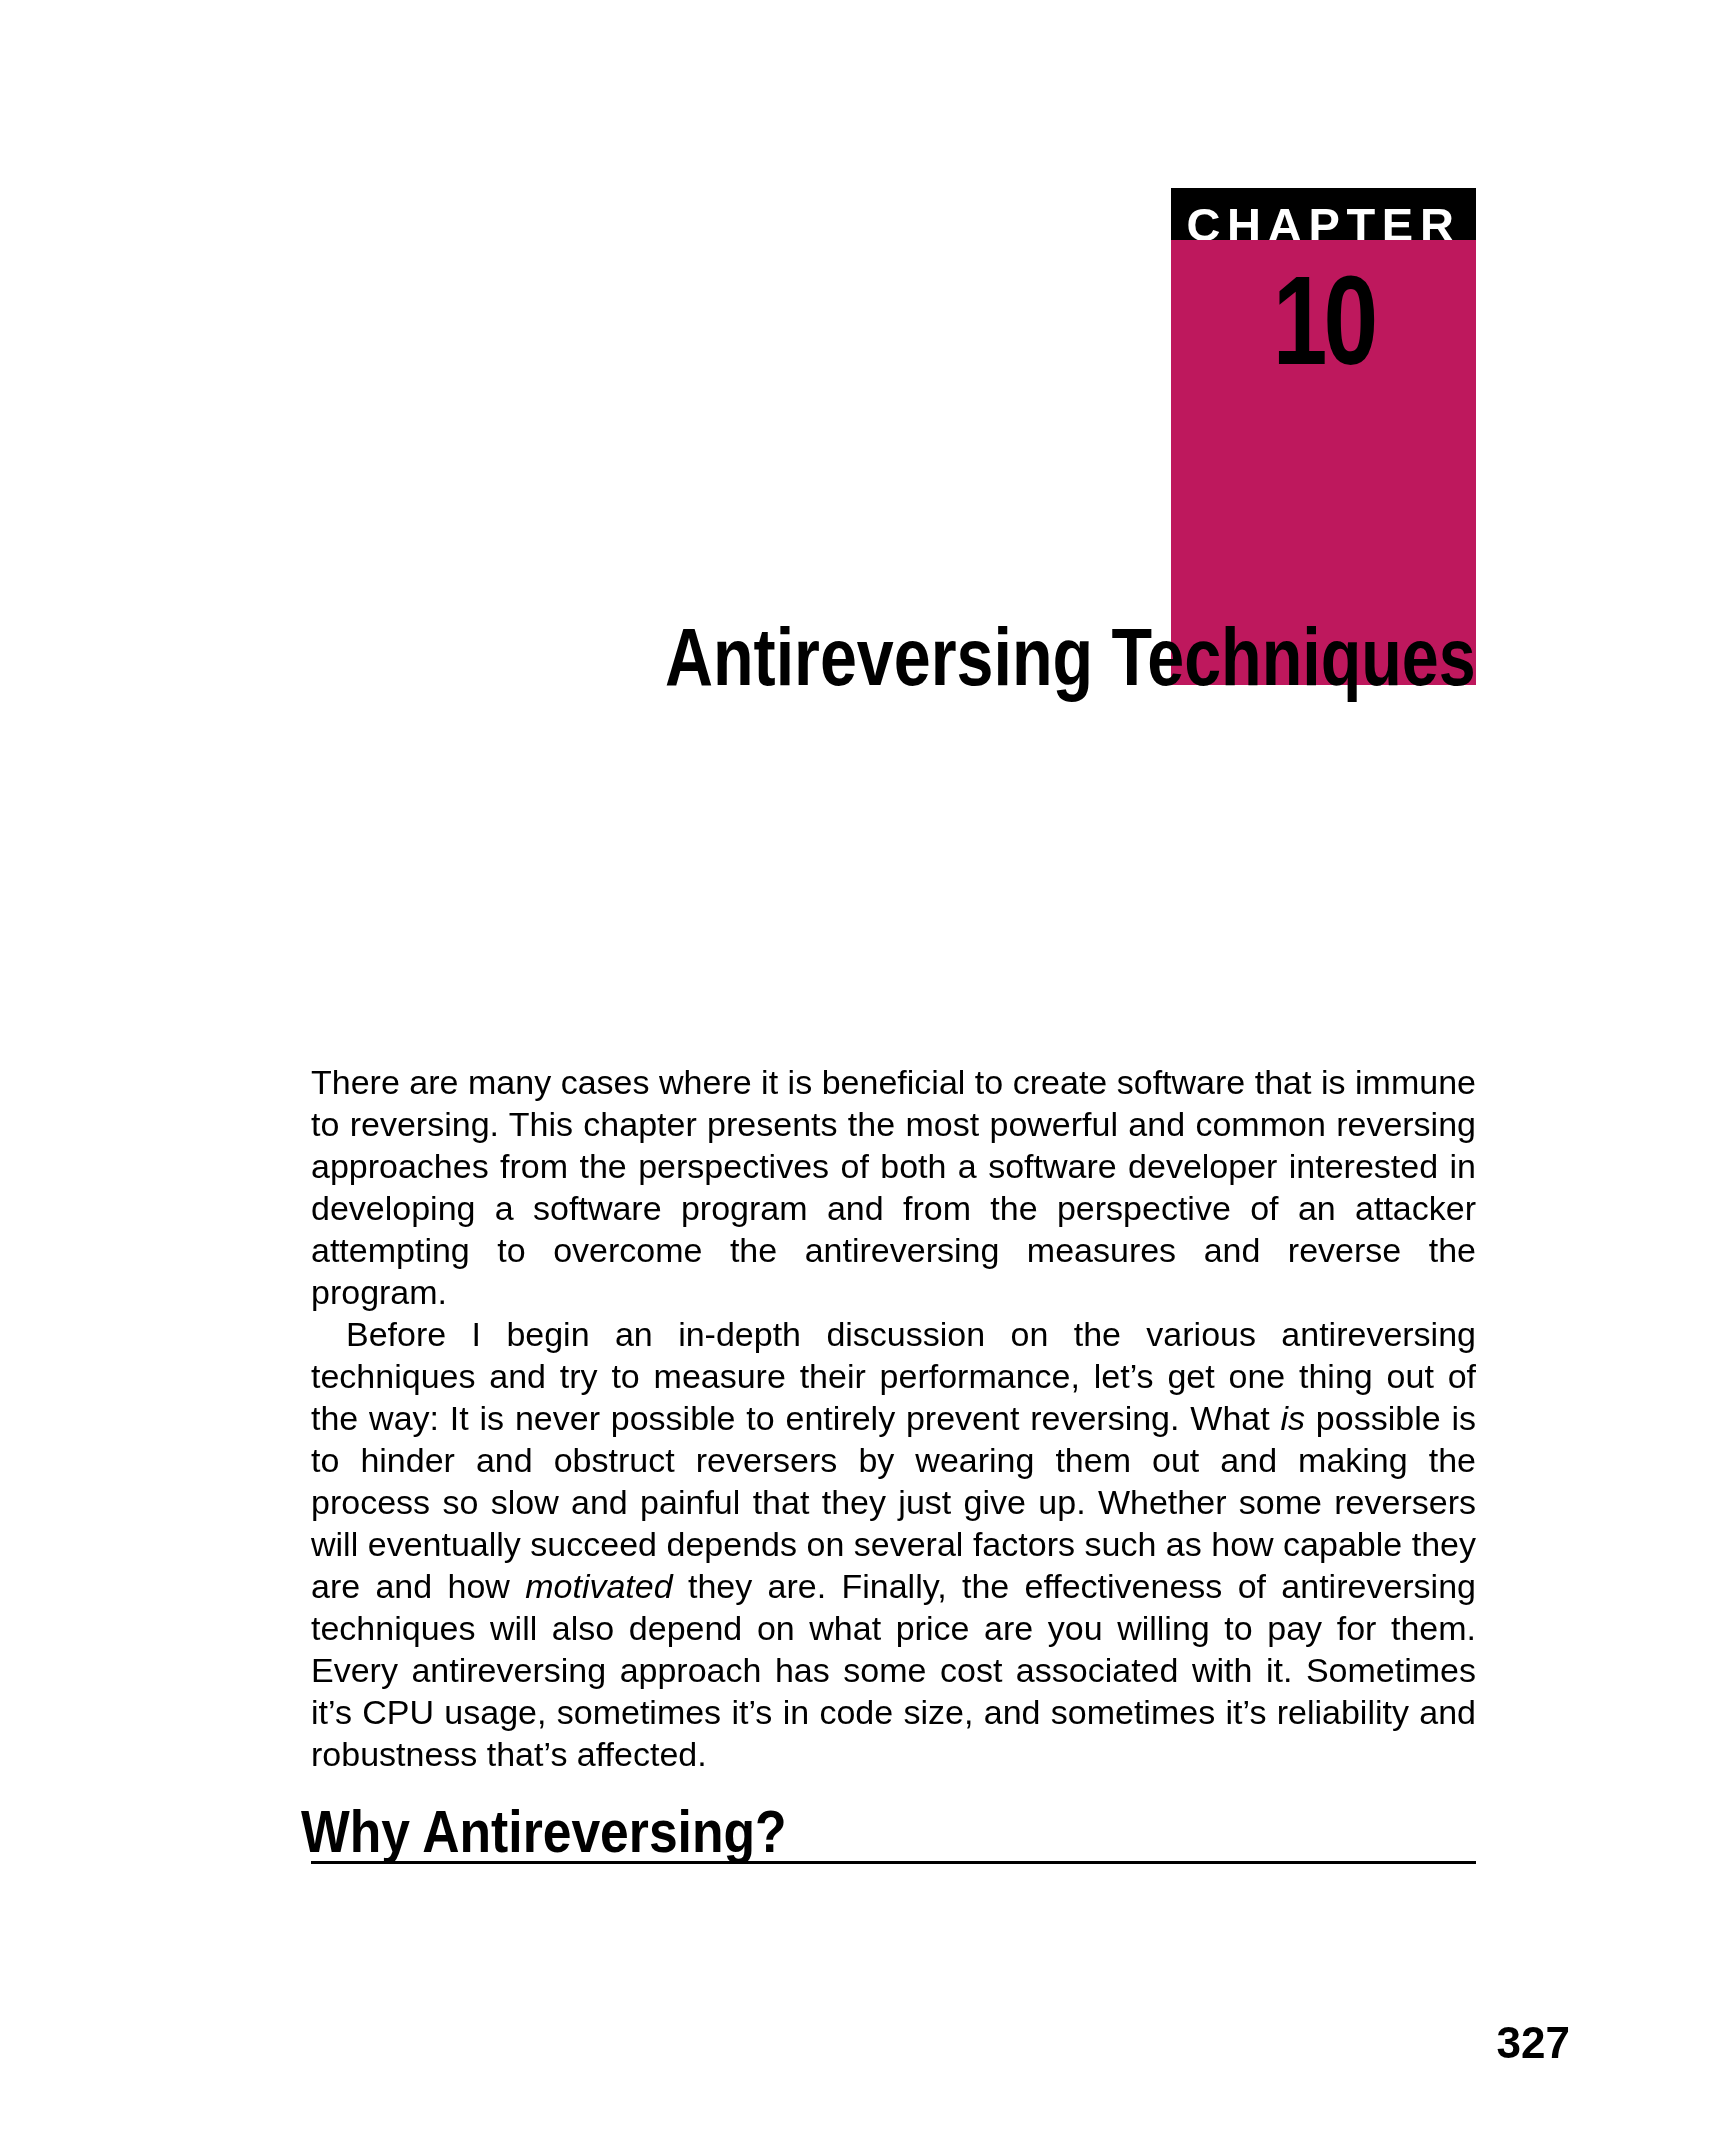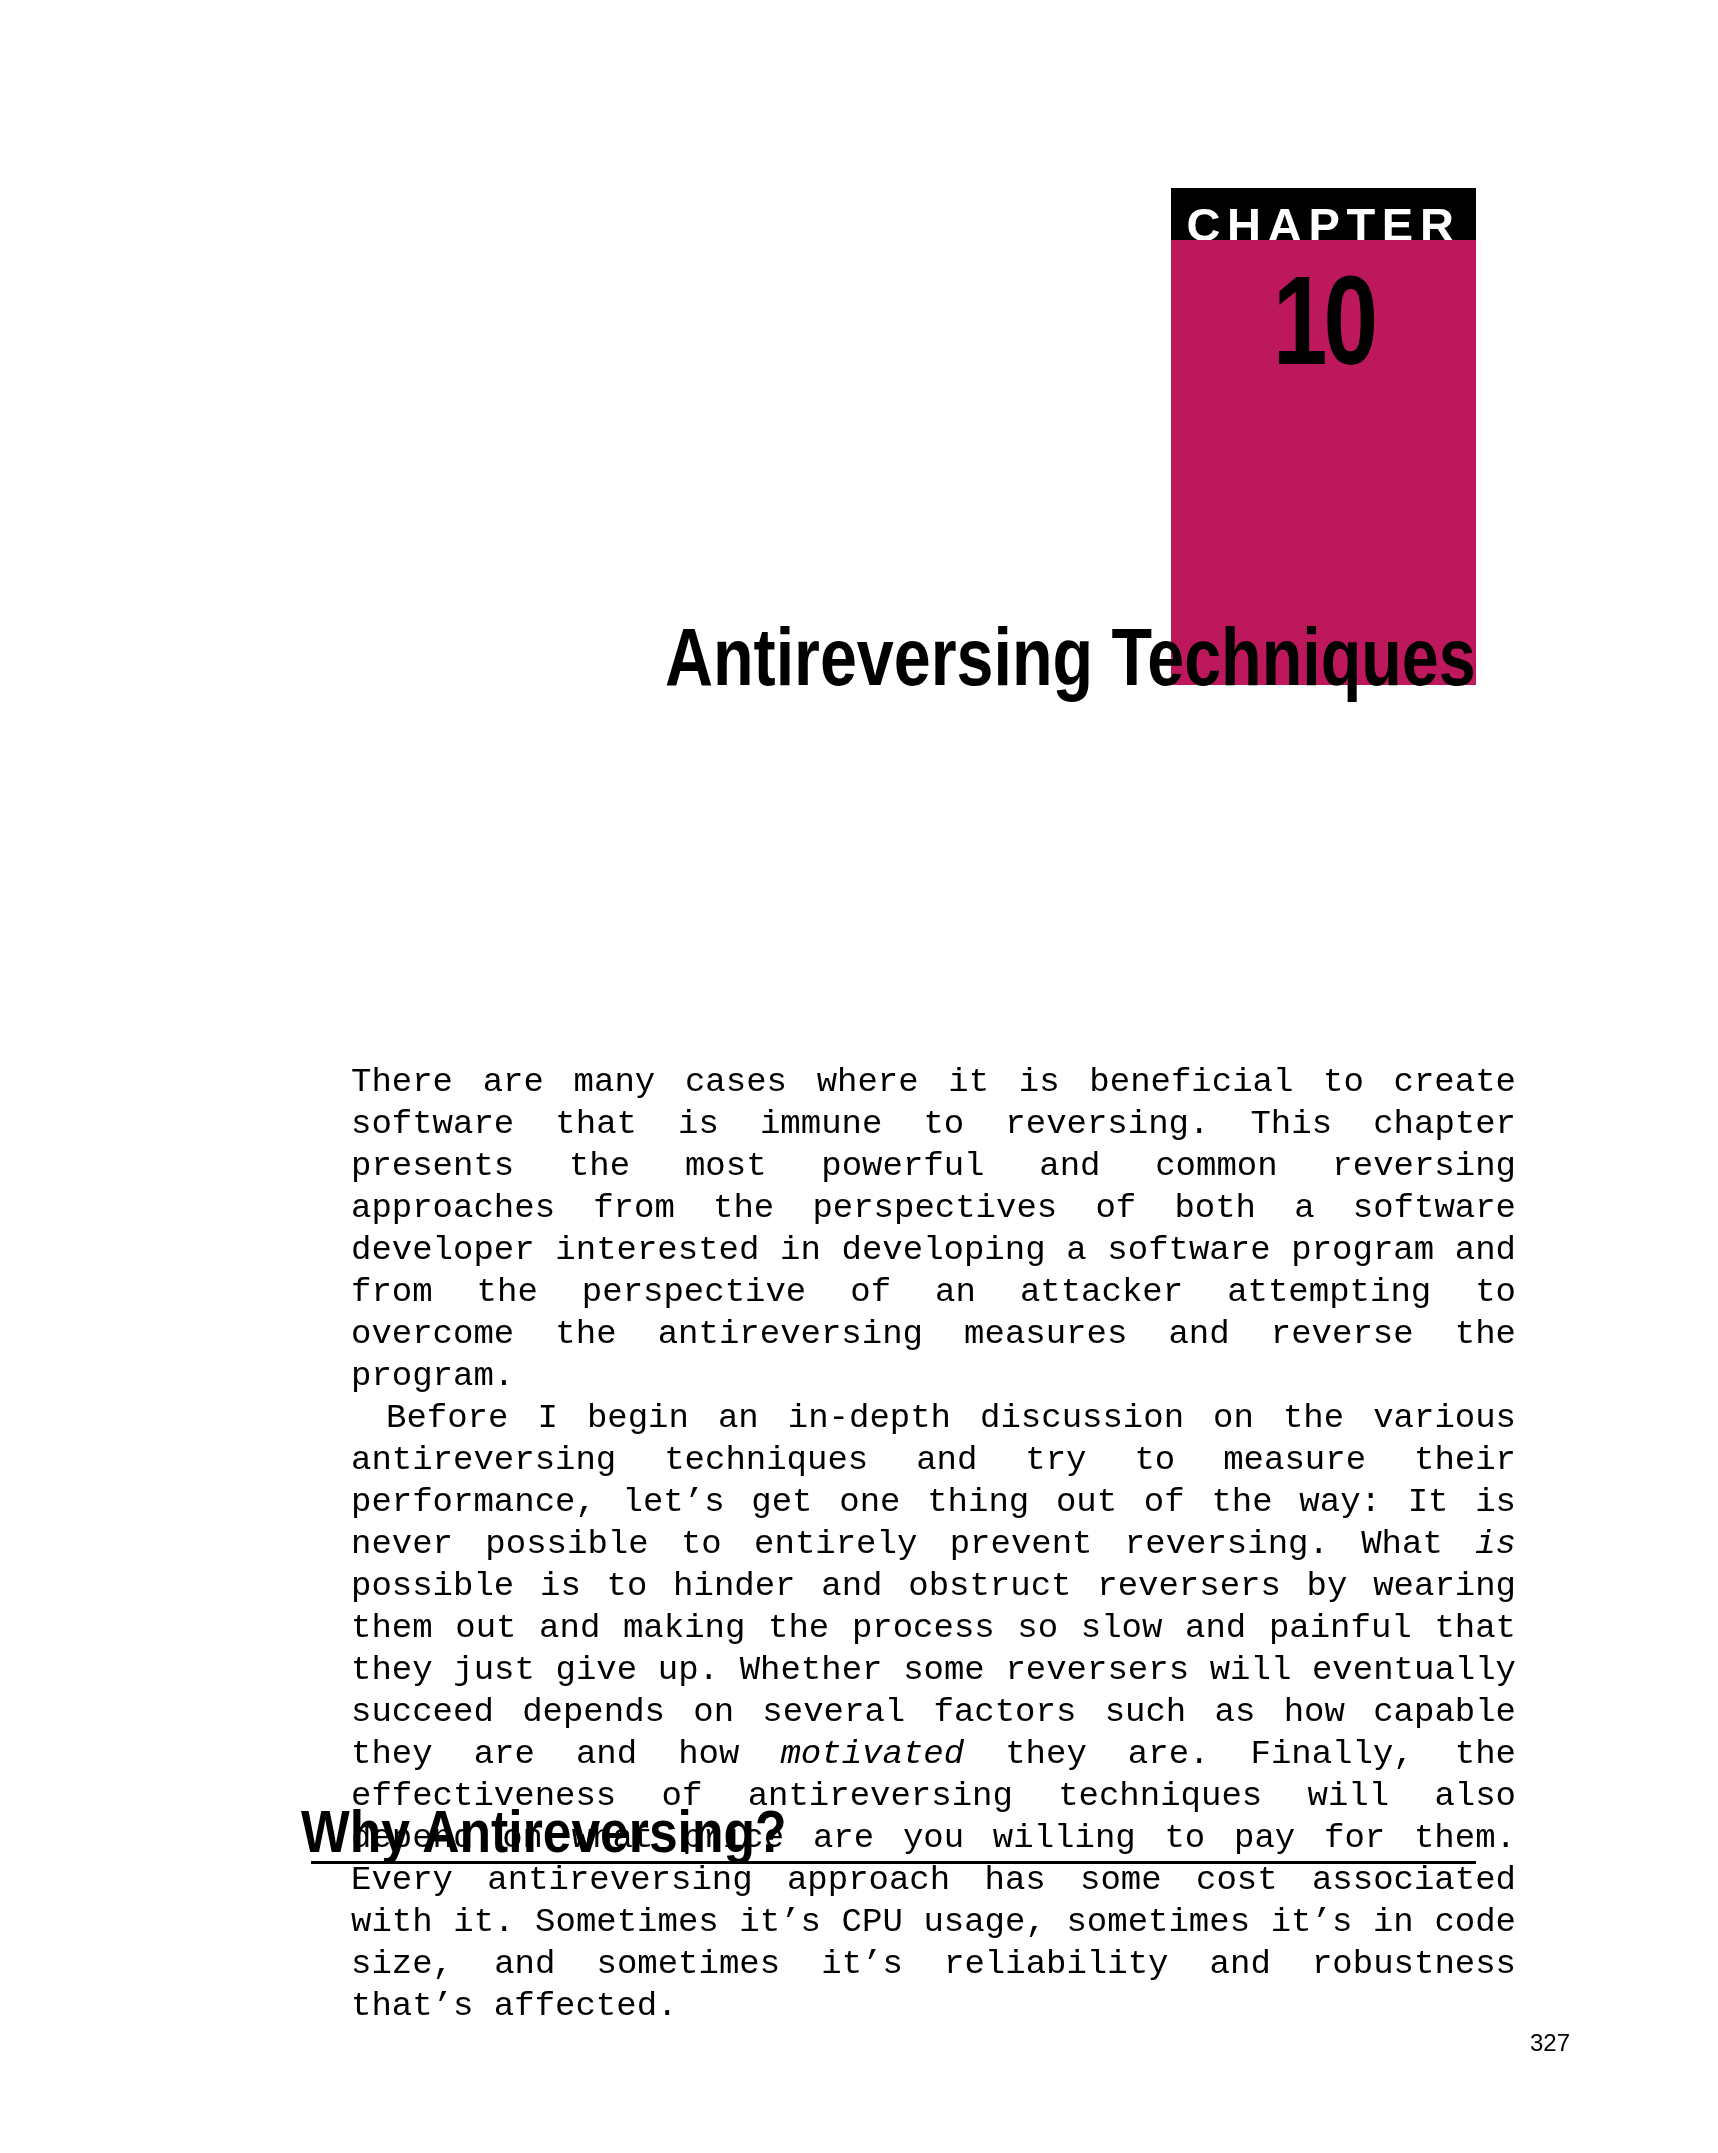--- a/index.html
+++ b/index.html
@@ -36,45 +36,44 @@
     right: 242px; top: 611px;
     font-family: "Liberation Sans", sans-serif; font-weight: bold;
     font-size: 81px; line-height: 92px;
     white-space: nowrap;
     transform-origin: right center;
     transform: scaleX(0.82);
   }
 
   .body {
     position: absolute; left: 311px; width: 1165px;
-    font-family: Liberation Mono, monospace;
+    font-family: Liberation Sans, sans-serif;
     font-size: 34px; line-height: 42px;
     text-align: justify;
-    margin-left: 40px;
   }
   .body p { margin: 0; }
   .body p.indent { text-indent: 35px; }
   .intro { top: 1061px; }
 
   .section-heading {
     position: absolute; left: 301px; top: 1802px; width: 1165px;
     font-family: "Liberation Sans", sans-serif; font-weight: bold;
     font-size: 60px; line-height: 59px;
     transform-origin: left center;
   }
   .section-heading span { display: inline-block; transform: scaleX(0.86); transform-origin: left center; }
   .section-rule {
     position: absolute; left: 311px; top: 1861px; width: 1165px; height: 2.5px; background: #000;
   }
   .section-body { top: 1906px; }
 
   .page-number {
     position: absolute; right: 148px; top: 2026px;
-    font-family: "Liberation Sans", sans-serif; font-weight: normal;
-    font-size: 24px; line-height: 34px;
+    font-family: "Liberation Sans", sans-serif; font-weight: bold;
+    font-size: 44px; line-height: 34px;
   }
 </style>
 </head>
 <body>
 
 <div class="page">
 
   <div class="chapter-box">
     <div class="chapter-bar">
       <div class="chapter-label">CHAPTER</div>

